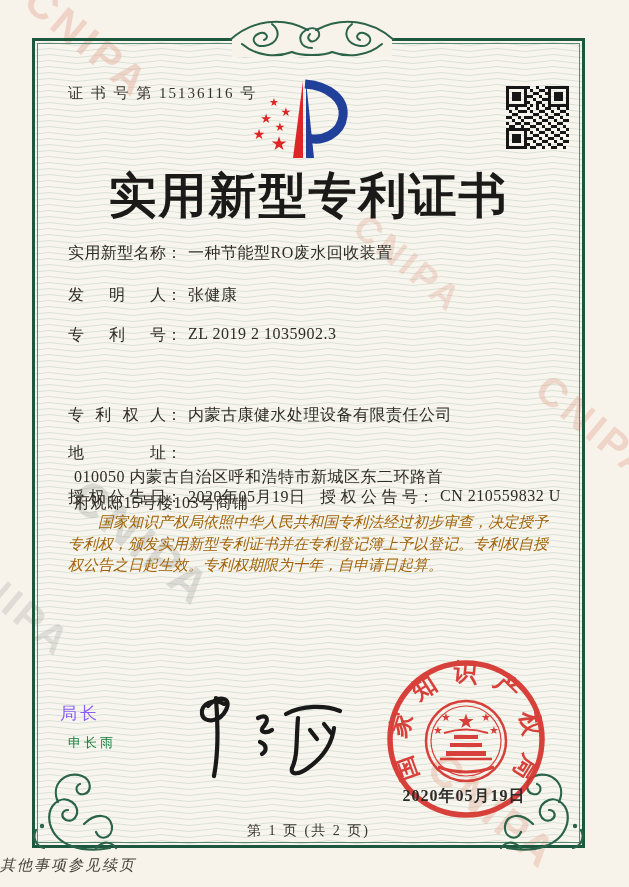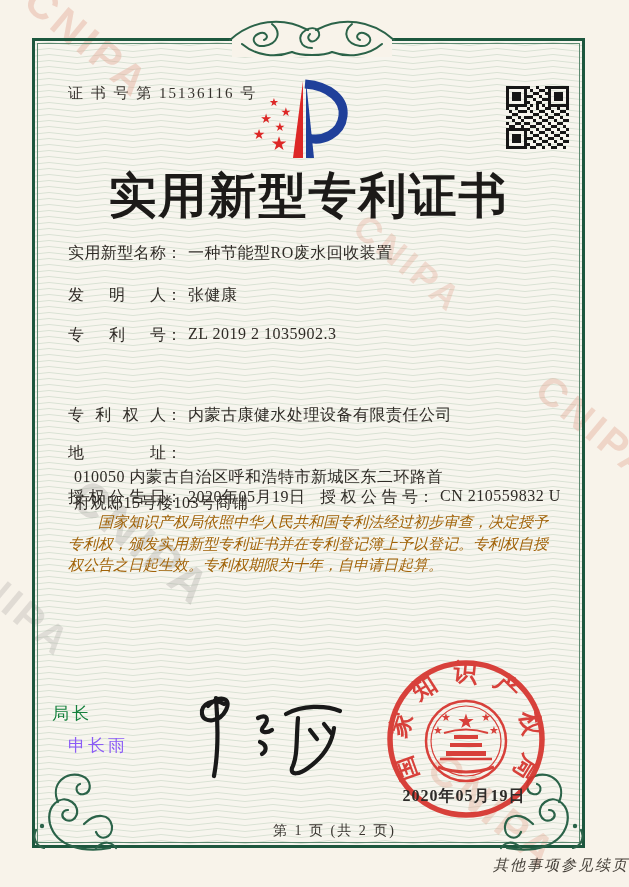--- a/index.html
+++ b/index.html
@@ -34,33 +34,33 @@
   .flabel{display:inline-block;width:98px;text-align:justify;text-align-last:justify;vertical-align:top;}
   .fcolon{vertical-align:top;}
   .fvalue{margin-left:6px;vertical-align:top;letter-spacing:.5px;}
   .fvalue.wrap{display:inline-block;width:384px;line-height:1.6;}
   .pair2{position:absolute;left:252px;top:0;}
   
   .paras{position:absolute;left:68px;top:512px;width:480px;font-size:15px;line-height:21.5px;
          font-style:italic;color:#a16207;}
   .paras p{margin:0;text-indent:2em;}
   
-  .sig-title{position:absolute;left:52px;top:702px;font-size:17px;letter-spacing:3px;
-             font-family:Liberation Mono, monospace;color:#15803d;}
-  .sig-name{position:absolute;left:68px;top:734px;font-size:17px;letter-spacing:3px;
-            font-family:Liberation Mono, monospace;color:#8b5cf6;}
+  .sig-title{position:absolute;left:60px;top:702px;font-size:17px;letter-spacing:3px;
+             font-family:Liberation Mono, monospace;color:#8b5cf6;}
+  .sig-name{position:absolute;left:68px;top:734px;font-size:13px;letter-spacing:3px;
+            font-family:Liberation Mono, monospace;color:#15803d;}
   .sig-hand{position:absolute;left:180px;top:684px;}
   
   .seal{position:absolute;left:382px;top:655px;}
   .seal-date{position:absolute;left:374px;top:786px;width:180px;text-align:center;
              font-size:16px;letter-spacing:1px;color:#2d2b29;font-weight:bold;}
   
   .page-info{position:absolute;left:32px;top:822px;width:553px;text-align:center;font-size:14px;
-             letter-spacing:2px;color:#37332e;padding-left:26px;}
-  .cont-note{position:absolute;left:0;top:856px;width:629px;text-align:right;font-size:15px;
+             letter-spacing:2px;color:#37332e;}
+  .cont-note{position:absolute;left:0;top:856px;width:629px;text-align:left;font-size:15px;
              font-style:italic;letter-spacing:2px;color:#46413a;}
 </style>
 </head>
 <body>
 
 <div class="page">
 
   <svg class="inner-bg" width="547" height="804" viewBox="0 0 547 804">
     <defs>
       <pattern id="wv" patternUnits="userSpaceOnUse" width="56" height="6">

